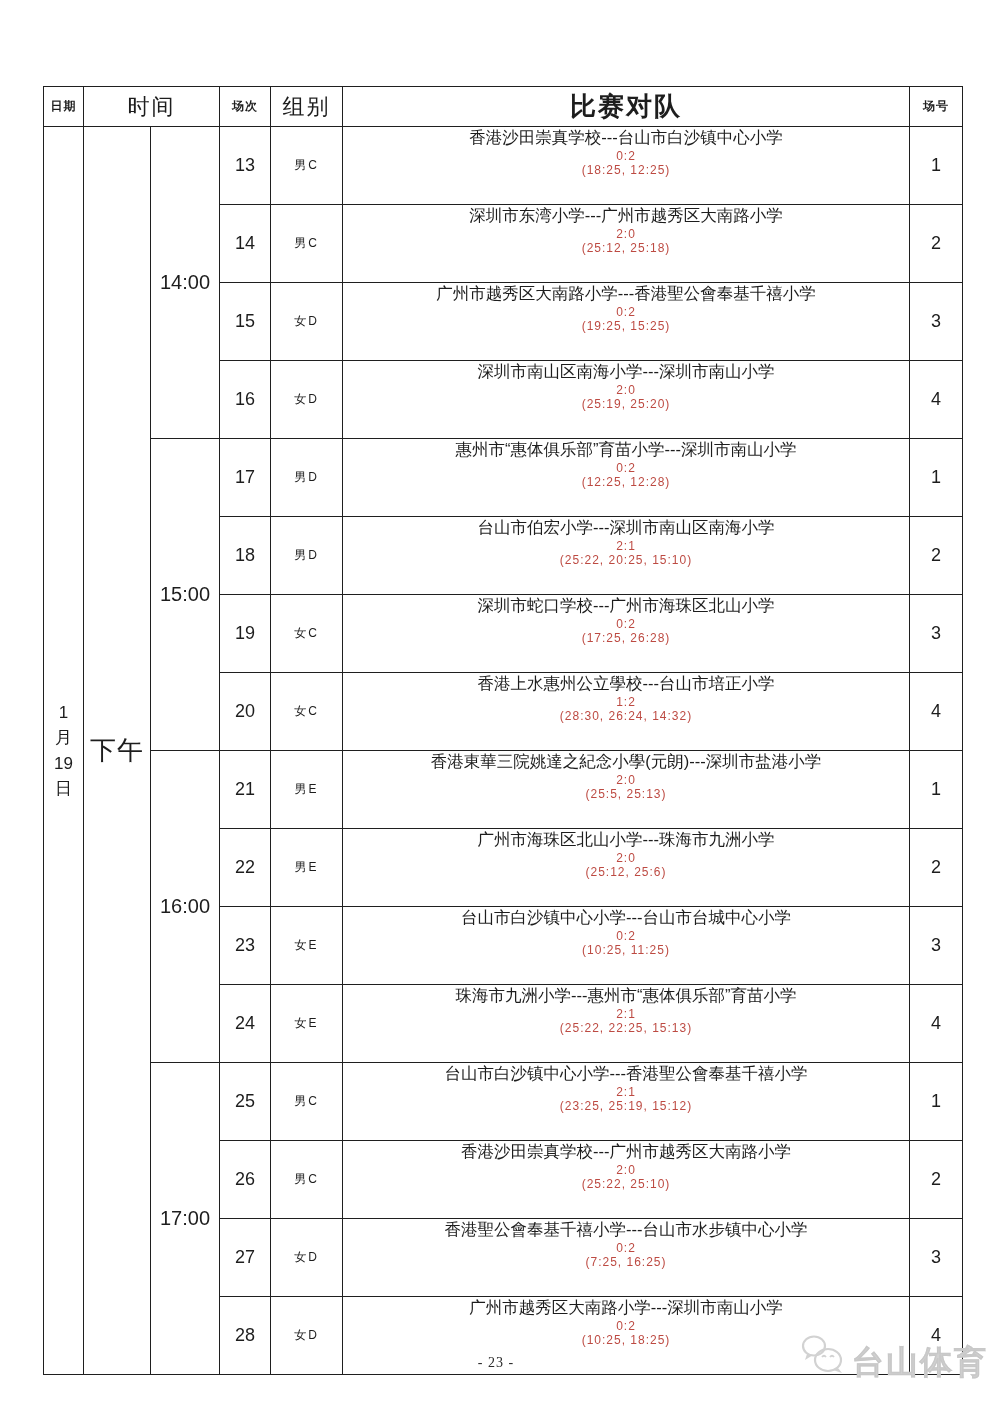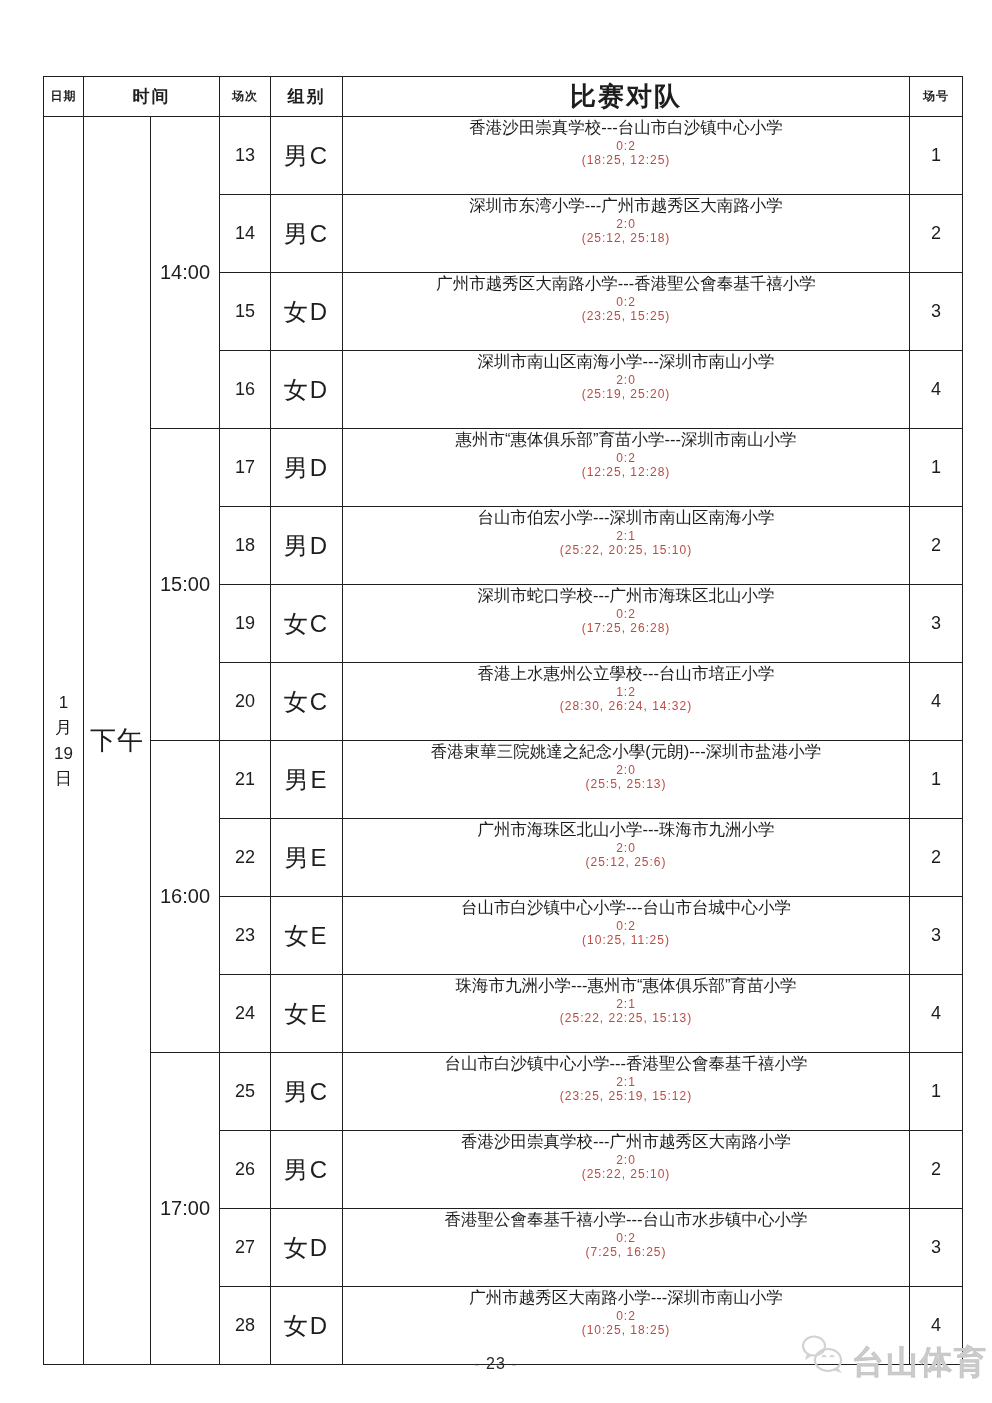--- a/index.html
+++ b/index.html
@@ -8,50 +8,50 @@
     --wm-gray:#d2d2d2;
     --line:#1f1f1f;
   }
   html,body{margin:0;padding:0;}
   body{
     width:992px;height:1403px;position:relative;overflow:hidden;
     background:#ffffff;color:var(--ink);
     font-family:"Liberation Sans","DejaVu Sans",sans-serif;
   }
   table.sched{
-    position:absolute;left:43px;top:76px;width:919px;
+    position:absolute;left:43px;top:86px;width:919px;
     border-collapse:collapse;table-layout:fixed;
   }
   .sched th,.sched td{
     border:1.5px solid var(--line);
     padding:0;text-align:center;vertical-align:middle;
     overflow:hidden;
   }
   .sched thead tr{height:40px;}
   .sched tbody tr{height:77px;}
   .th-small{font-size:12px;font-weight:600;letter-spacing:1px;}
-  .th-large{font-size:17px;font-weight:700;letter-spacing:2px;}
+  .th-large{font-size:22px;font-weight:400;letter-spacing:2px;}
   .th-teams{font-size:26px;font-weight:600;letter-spacing:2px;}
   .date-cell{font-size:17px;line-height:1.5;font-weight:500;}
   .period-cell{font-size:26px;font-weight:500;letter-spacing:1px;}
   .time-cell{font-size:20px;font-weight:500;}
   .no-cell{font-size:18px;}
-  .group-cell{font-size:24px;font-weight:500;letter-spacing:2px;}
+  .group-cell{font-size:12px;font-weight:500;letter-spacing:2px;}
   .court-cell{font-size:18px;}
   .teams-cell{padding:0;}
   .match-lines{
     display:flex;flex-direction:column;justify-content:flex-start;
     height:77px;align-items:center;
   }
   .team-line{font-size:16.5px;color:var(--ink);white-space:nowrap;}
   .score-line,.sets-line{font-size:12px;color:var(--score-red);letter-spacing:1px;white-space:nowrap;}
   .page-number{
     position:absolute;left:0;right:0;top:1355px;text-align:center;
-    font-family:Liberation Sans, sans-serif;
-    font-size:16px;color:#2a2a2a;letter-spacing:1px;
+    font-family:Liberation Serif, serif;
+    font-size:14px;color:#2a2a2a;letter-spacing:1px;
   }
   .watermark{
     position:absolute;right:4px;top:1333px;
     display:flex;align-items:flex-end;gap:4px;
     color:var(--wm-gray);
     font-size:32px;font-weight:700;letter-spacing:2px;
     -webkit-text-stroke:0.5px #c8c8c8;
   }
 </style>
 </head>
@@ -110,21 +110,21 @@
         </td>
         <td class="court-cell">2</td>
       </tr>
       <tr>
         <td class="no-cell">15</td>
         <td class="group-cell">女D</td>
         <td class="teams-cell">
           <div class="match-lines">
             <div class="team-line">广州市越秀区大南路小学---香港聖公會奉基千禧小学</div>
             <div class="score-line">0:2</div>
-            <div class="sets-line">(23:25, 15:25)</div>
+            <div class="sets-line">(19:25, 15:25)</div>
           </div>
         </td>
         <td class="court-cell">3</td>
       </tr>
       <tr>
         <td class="no-cell">16</td>
         <td class="group-cell">女D</td>
         <td class="teams-cell">
           <div class="match-lines">
             <div class="team-line">深圳市南山区南海小学---深圳市南山小学</div>

